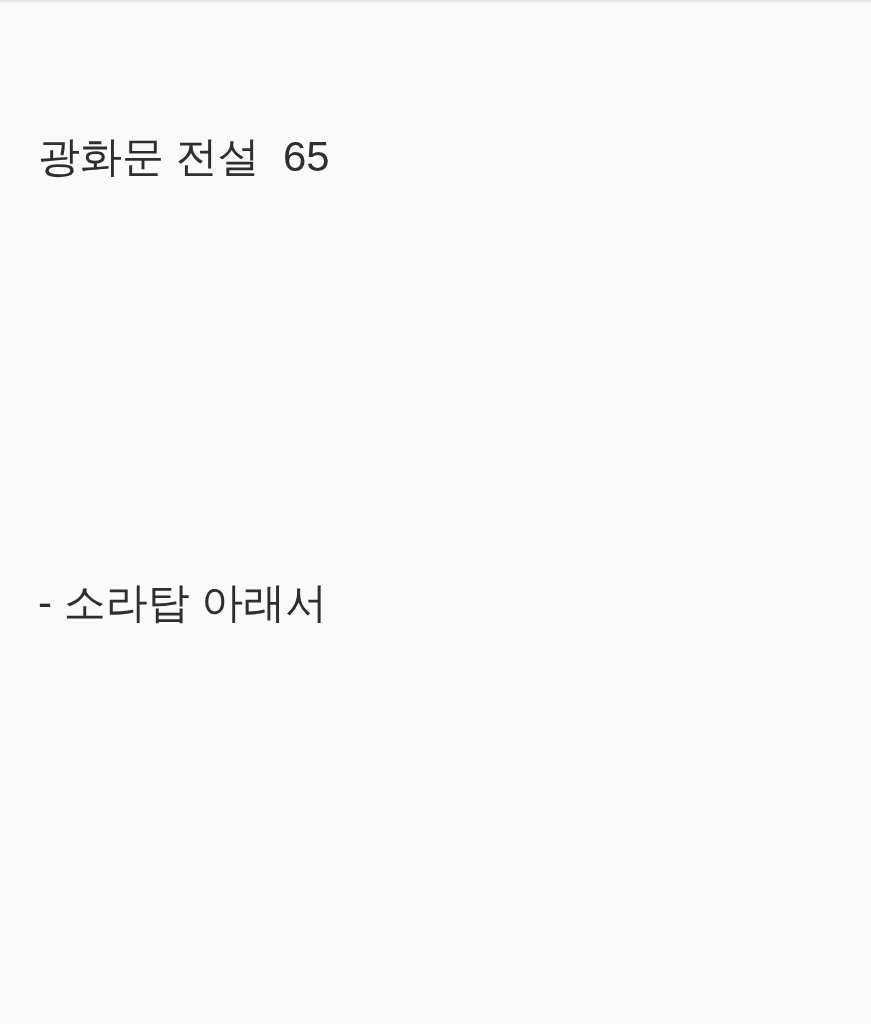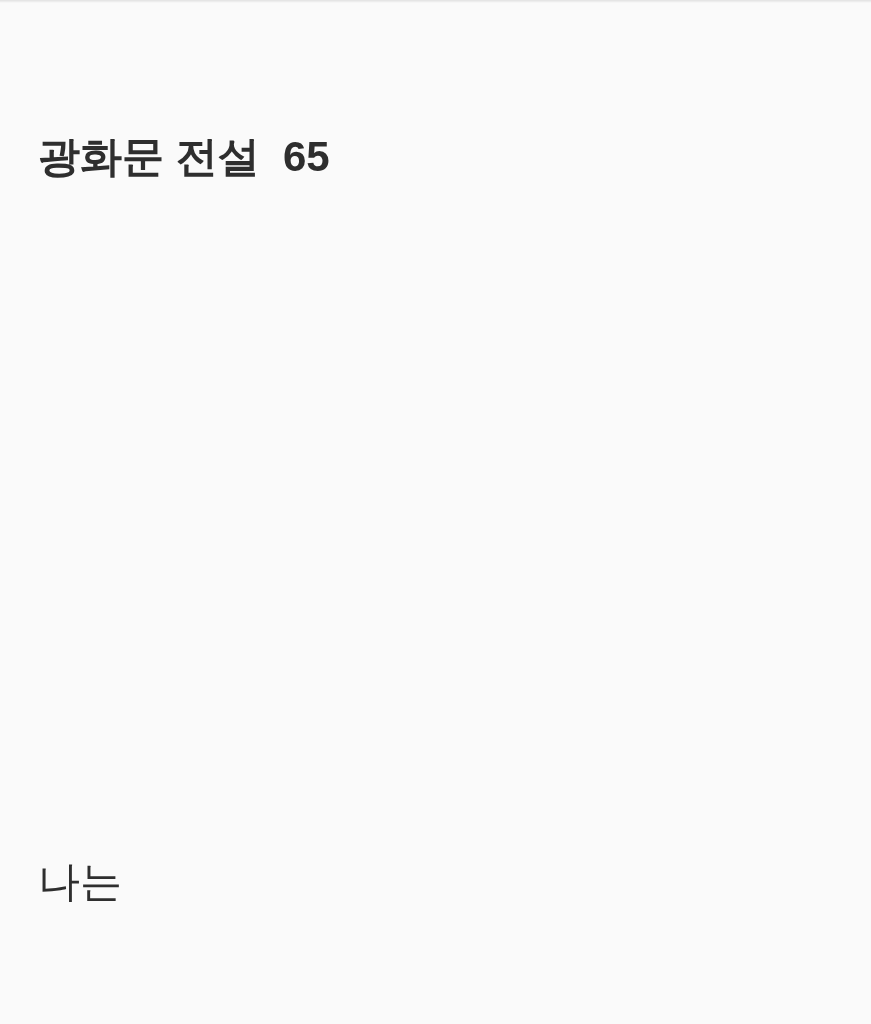--- a/index.html
+++ b/index.html
@@ -33,30 +33,31 @@
     font-weight: 400;
     white-space: pre-wrap;
   }
   .line {
     min-height: 55.7px;
   }
   .blank-line {
     min-height: 55.7px;
   }
   .title, .subtitle {
-    font-weight: 700;
+    font-weight: 400;
   }
 </style>
 </head>
 <body>
 
 <div class="top-edge"></div>
 
 <div class="page">
   <div class="line title">광화문 전설  65</div>
 
   <div class="blank-line"></div>
 
+  <div class="line subtitle">- 소라탑 아래서</div>
 
   <div class="blank-line"></div>
 
   <div><div class="line">나는</div></div>
 </div>
 
 </body></html>

